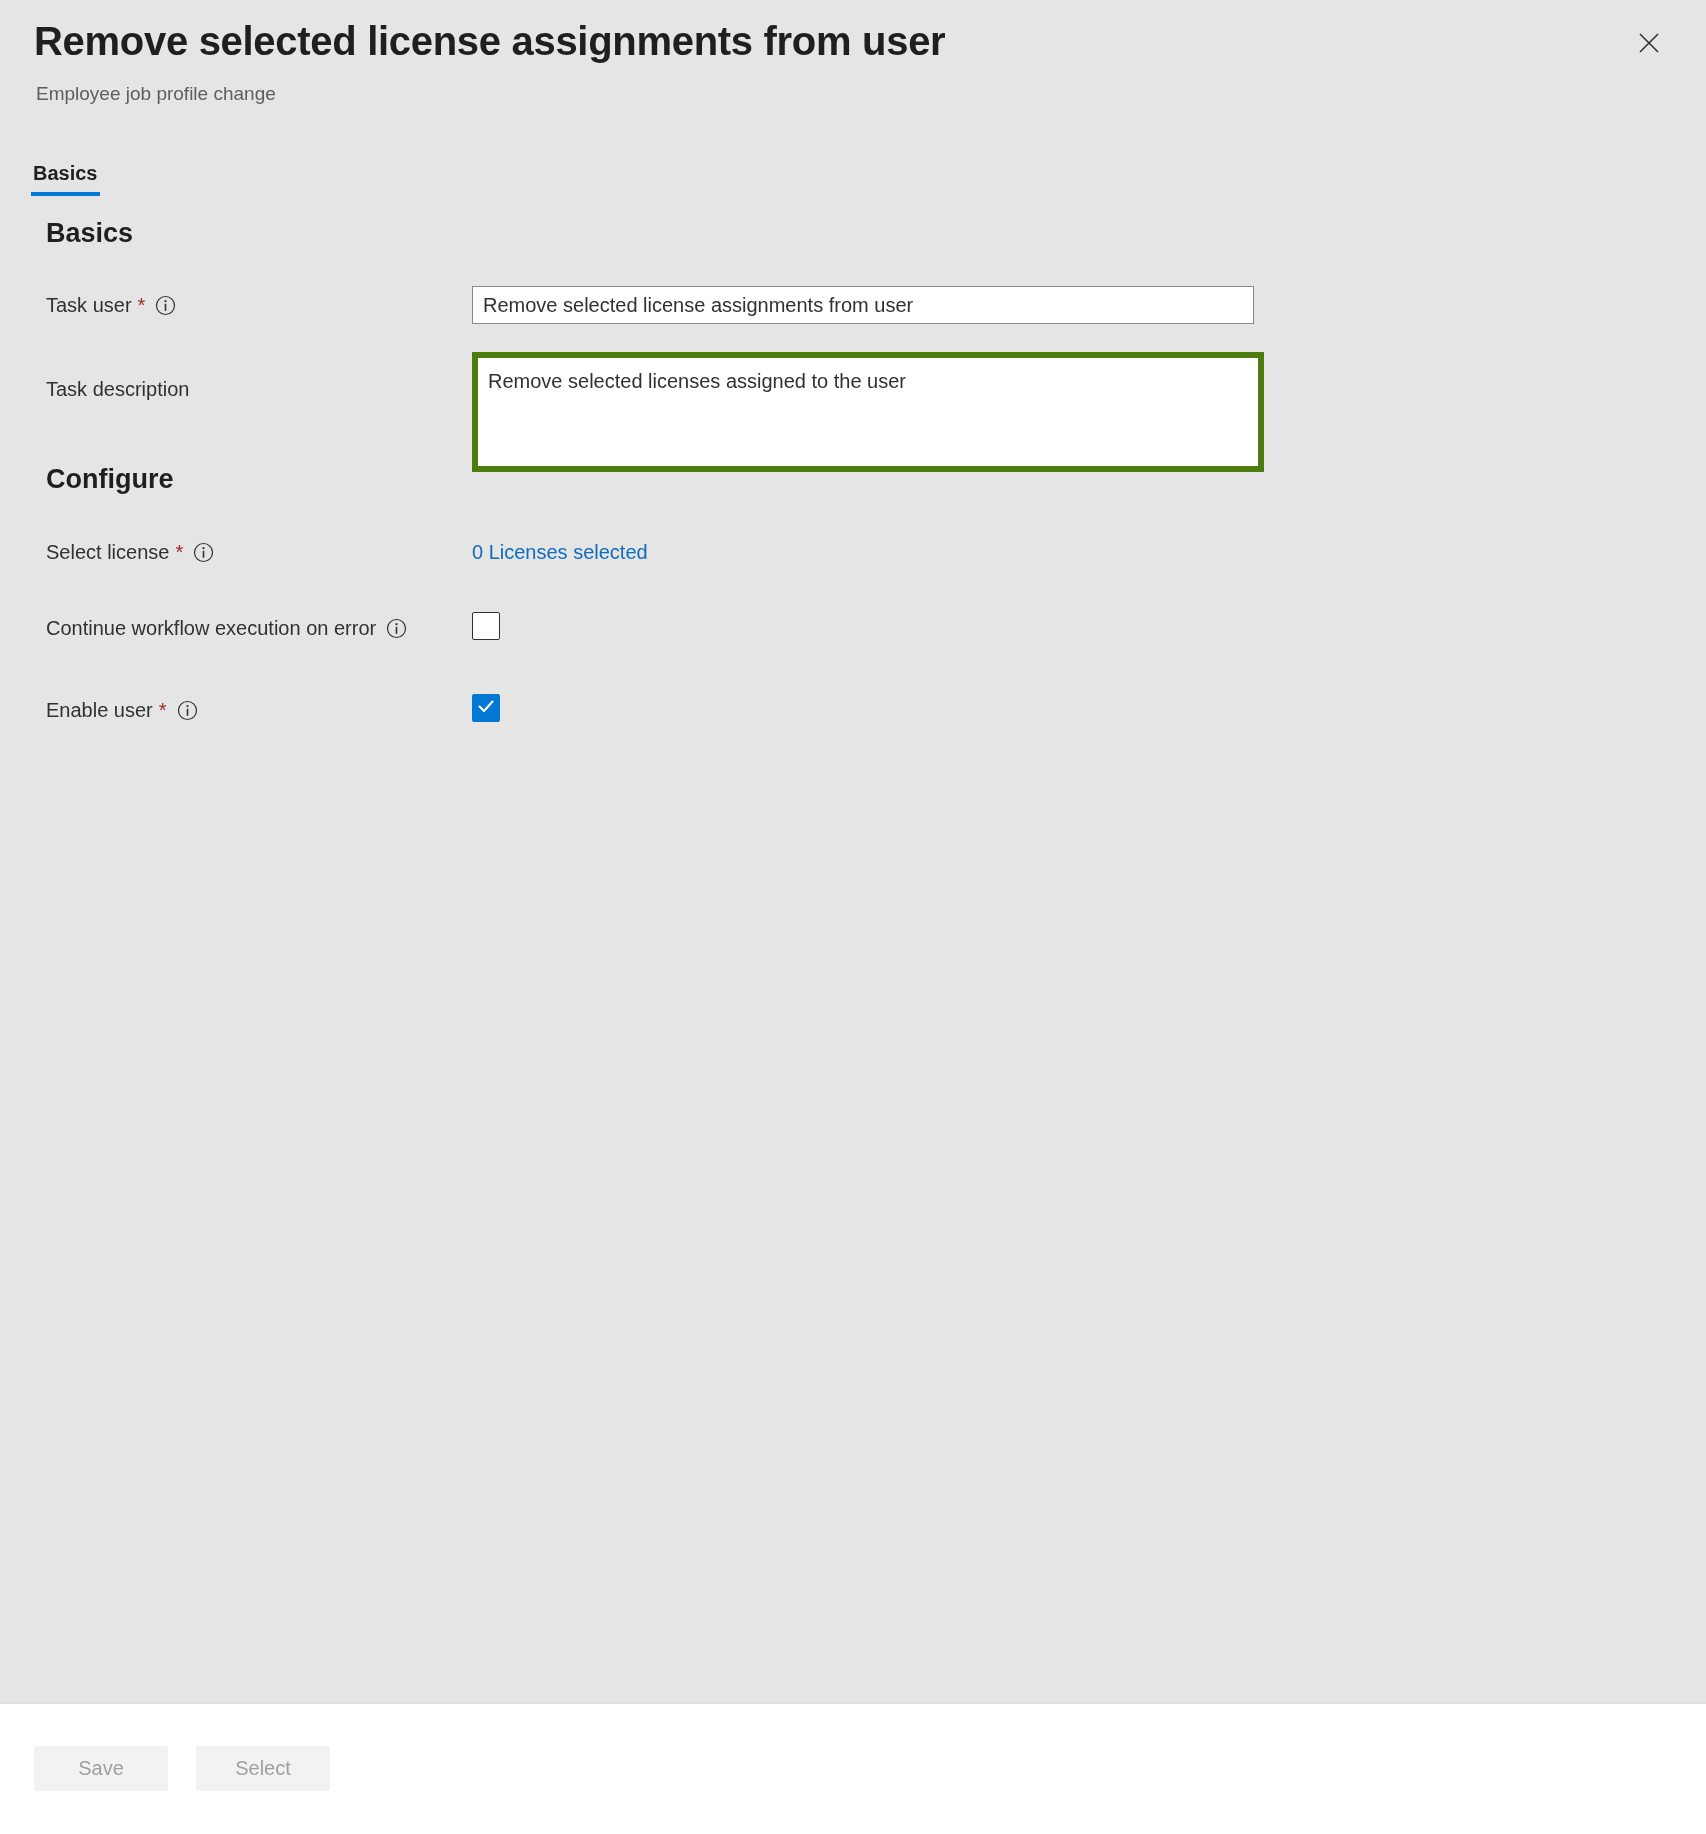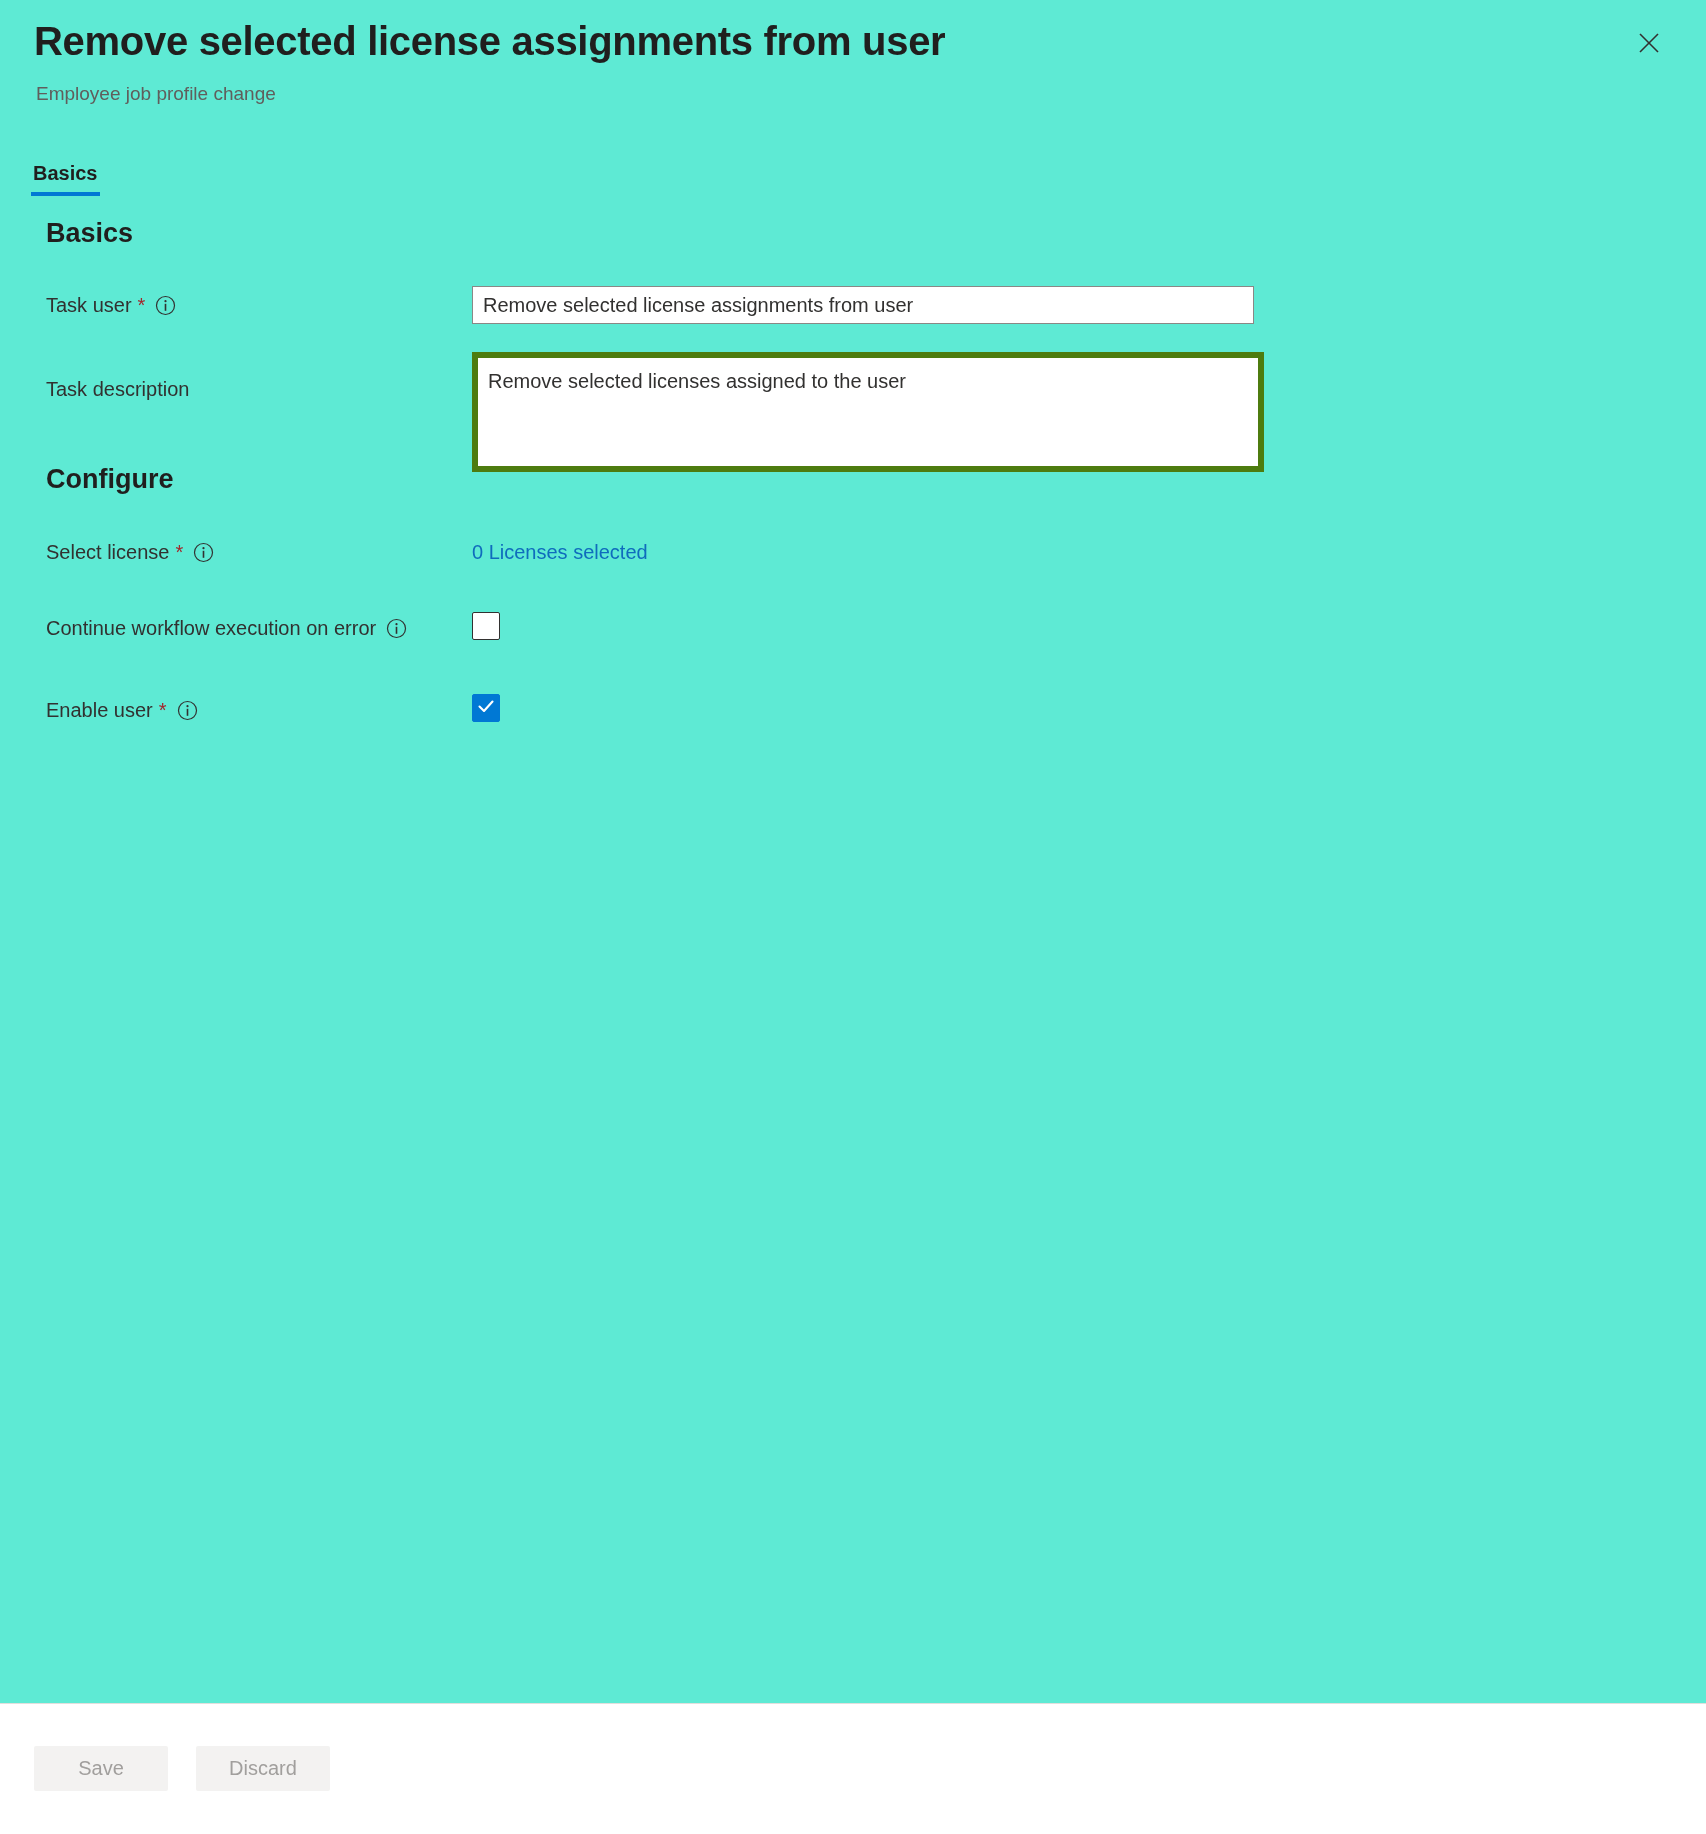--- a/index.html
+++ b/index.html
@@ -10,21 +10,21 @@
   }
   body {
     font-family: "Liberation Sans", sans-serif;
     color: #323130;
     -webkit-font-smoothing: antialiased;
   }
   #page {
     position: relative;
     width: 1706px;
     height: 1834px;
-    background: #5eead4;
+    background: #e5e5e5;
     overflow: hidden;
   }
 
   
   .header {
     position: absolute;
     left: 0;
     top: 0;
     width: 1706px;
     height: 140px;
@@ -345,17 +345,17 @@
           </svg>
         </span>
       </div>
     </div>
 
   </div>
 
   <div class="footer">
     <div class="footer-inner">
       <button class="btn">Save</button>
-      <button class="btn">Discard</button>
+      <button class="btn">Select</button>
     </div>
   </div>
 
 </div>
 
 </body></html>

